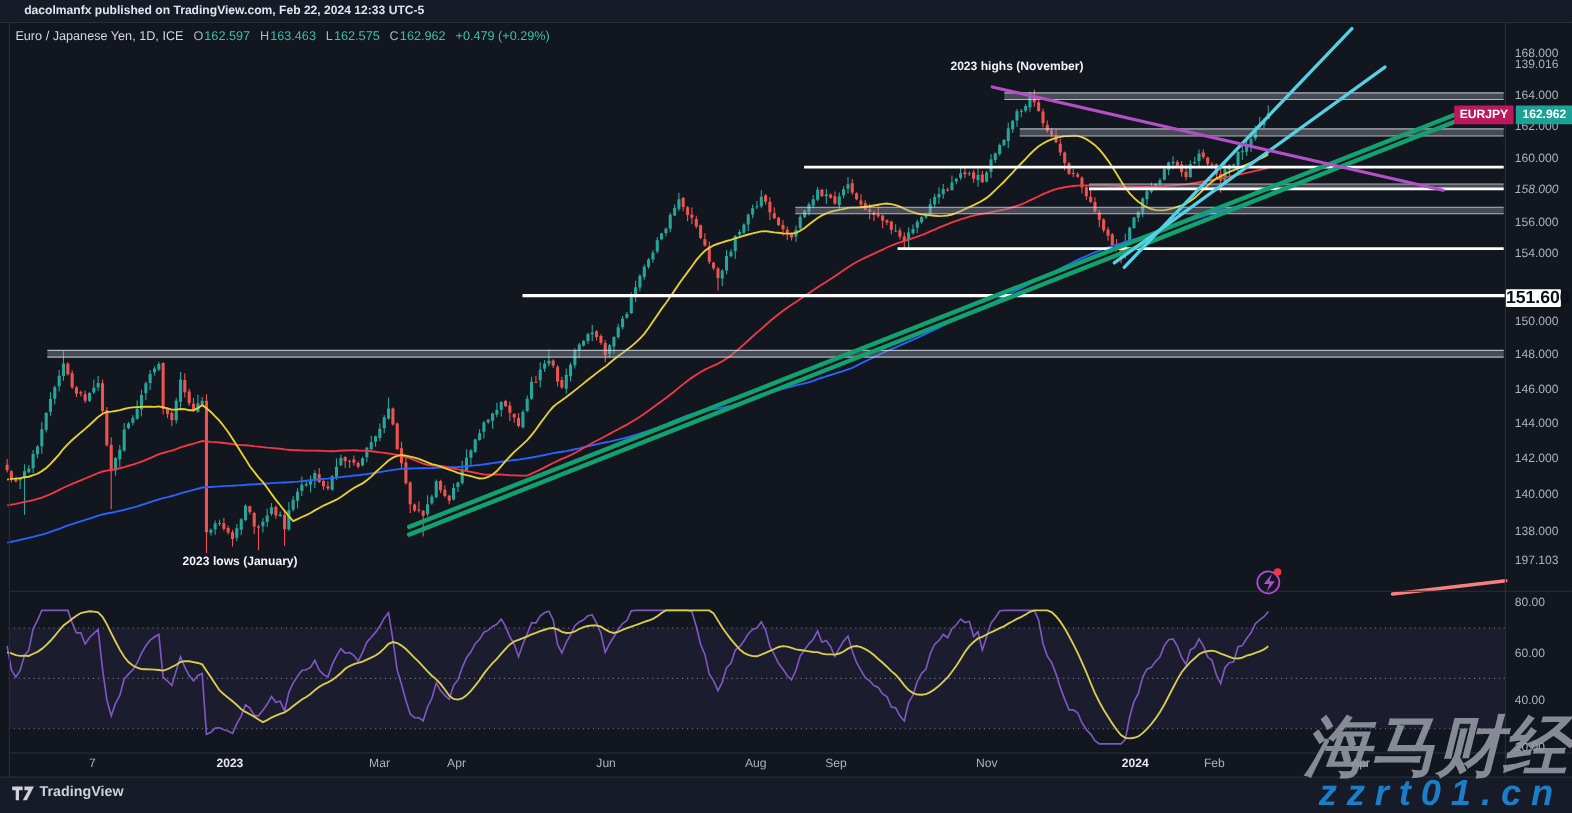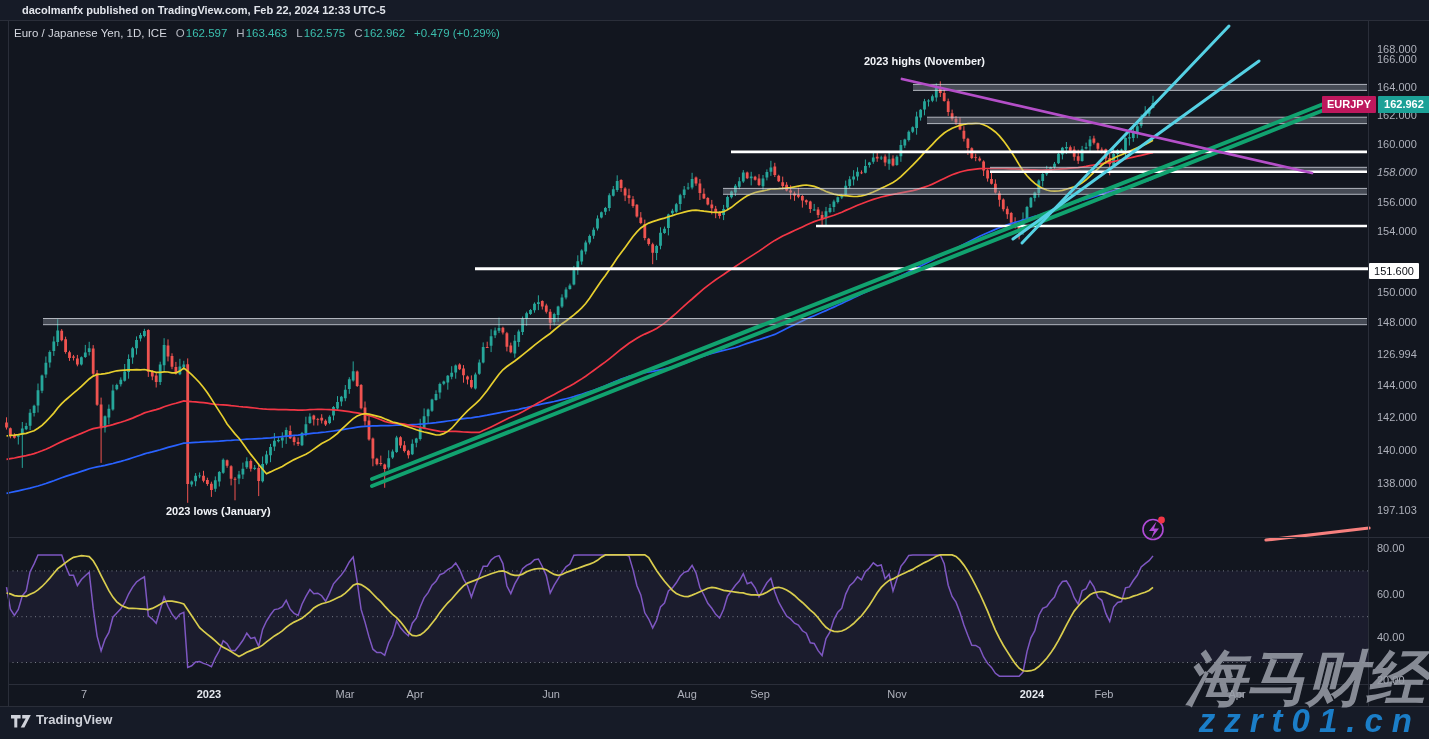--- a/index.html
+++ b/index.html
@@ -32,21 +32,21 @@
   }
   .time-label.bold{color:#e6e9ef;font-weight:600;}
   .price-flag{
     position:absolute;left:1322px;top:96px;z-index:15;display:flex;gap:2px;
     font-size:11px;font-weight:700;color:#fff;line-height:17px;
   }
   .price-flag .sym{padding:0 5px;border-radius:1px;}
   .price-flag .px{padding:0 6px;border-radius:1px;}
   .level-flag{
     position:absolute;left:1369px;top:263px;z-index:15;width:50px;height:16px;
-    background:#ffffff;color:#0b0e15;font-size:11px;line-height:16px;text-align:center;border-radius:1px;
+    background:#ffffff;color:#0b0e15;font-size:16px;line-height:16px;text-align:center;border-radius:1px;font-weight:bold;
   }
   .wm-cjk{
     position:absolute;right:3px;bottom:30px;z-index:40;font-size:60px;line-height:1;
     font-weight:800;font-style:italic;color:rgba(150,155,165,0.88);white-space:nowrap;pointer-events:none;
   }
   .wm-latin{
     position:absolute;right:8px;bottom:0px;z-index:40;font-size:33px;line-height:1.1;
     font-weight:800;font-style:italic;letter-spacing:9px;color:#1b7ec8;white-space:nowrap;pointer-events:none;
   }
   .footer-brand{
@@ -151,30 +151,30 @@
 <div class="wm-cjk">海马财经</div>
 <div class="wm-latin">zzrt01.cn</div>
 
 <svg id="footer-logo" width="22" height="17" viewBox="0 0 22 17">
   <path d="M0 2h9.6v3.4H6.3v9.2H3.3V5.4H0z" fill="#cfd2da"></path>
   <path d="M11.2 2h8.6l-6.4 12.6h-3.7l5-9.2h-3.5z" fill="#cfd2da"></path>
 </svg>
 <div class="footer-brand">TradingView</div>
 
 <div class="axis-label" style="top: 43px;">168.000</div>
-<div class="axis-label" style="top: 53px;">166.000</div>
+<div class="axis-label" style="top: 53px;">139.016</div>
 <div class="axis-label" style="top: 80.8px;">164.000</div>
 <div class="axis-label" style="top: 109px;">162.000</div>
 <div class="axis-label" style="top: 137.5px;">160.000</div>
 <div class="axis-label" style="top: 166.3px; font-style: italic;">158.000</div>
 <div class="axis-label" style="top: 195.6px;">156.000</div>
 <div class="axis-label" style="top: 225.2px;">154.000</div>
 <div class="axis-label" style="top: 285.6px;">150.000</div>
 <div class="axis-label" style="top: 316.4px;">148.000</div>
-<div class="axis-label" style="top: 347.6px;">126.994</div>
+<div class="axis-label" style="top: 347.6px;">146.000</div>
 <div class="axis-label" style="top: 379.3px;">144.000</div>
 <div class="axis-label" style="top: 411.4px;">142.000</div>
 <div class="axis-label" style="top: 443.9px;">140.000</div>
 <div class="axis-label" style="top: 477px;">138.000</div>
 <div class="axis-label" style="top: 503.7px;">197.103</div>
 <div class="axis-label" style="top: 541.5px;">80.00</div>
 <div class="axis-label" style="top: 587.5px;">60.00</div>
 <div class="axis-label" style="top: 630.5px;">40.00</div>
 <div class="axis-label" style="top: 673.5px;">20.00</div>
 <div class="time-label" style="left: 62px;">7</div>

